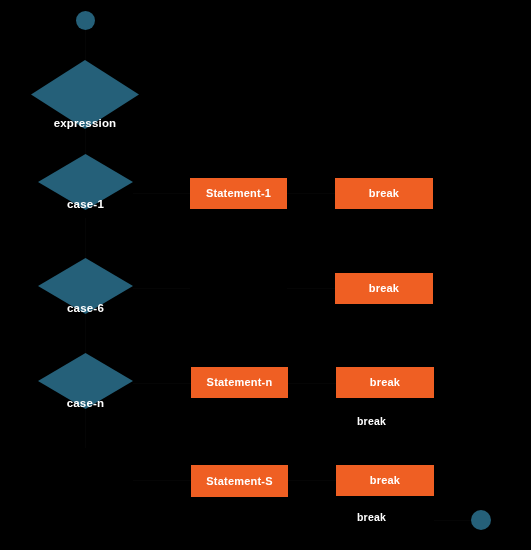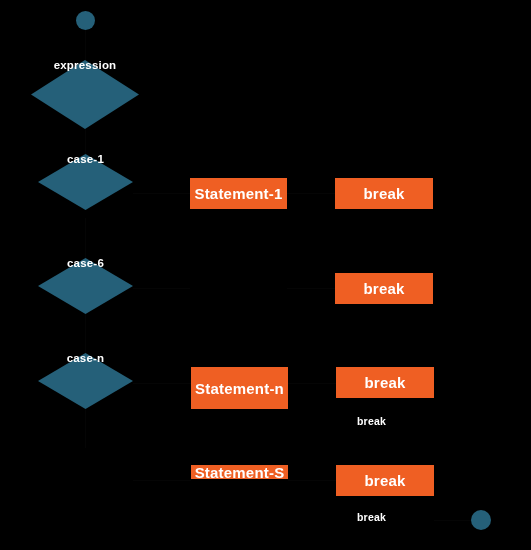--- a/index.html
+++ b/index.html
@@ -16,21 +16,21 @@
     font-family: "Liberation Sans", sans-serif;
   }
   .node-circle {
     position: absolute;
     border-radius: 50%;
     background: #256079;
   }
   .diamond {
     position: absolute;
     display: flex;
-    align-items: flex-start;
+    align-items: flex-end;
     justify-content: center;
   }
   .diamond-shape {
     position: absolute;
     left: 0;
     top: 0;
     width: 100%;
     height: 100%;
     background: #256079;
     clip-path: polygon(50% 0%, 100% 50%, 50% 100%, 0% 50%);
@@ -49,21 +49,21 @@
   }
   .rect-box {
     position: absolute;
     background: #ef5f23;
     display: flex;
     align-items: center;
     justify-content: center;
   }
   .rect-label {
     color: #ffffff;
-    font-size: 15px;
+    font-size: 11px;
     font-weight: bold;
     letter-spacing: 0.2px;
     white-space: nowrap;
     line-height: 1;
   }
   .free-label {
     position: absolute;
     color: #ffffff;
     font-size: 10.5px;
     font-weight: bold;
@@ -127,38 +127,38 @@
 
   <div class="connector" style="left:85px; top:314px; width:1px; height:39px;"></div>
 
   <div class="diamond" style="left:38px; top:353px; width:95px; height:56px;">
     <div class="diamond-shape"></div>
     <span class="diamond-label">case-n</span>
   </div>
 
   <div class="connector" style="left:133px; top:383px; width:58px; height:1px;"></div>
 
-  <div class="rect-box" style="left:191px; top:367px; width:97px; height:42px;">
+  <div class="rect-box" style="left:191px; top:367px; width:97px; height:31px;">
     <span class="rect-label">Statement-n</span>
   </div>
 
   <div class="connector" style="left:288px; top:383px; width:48px; height:1px;"></div>
 
   <div class="rect-box" style="left:336px; top:367px; width:98px; height:31px;">
     <span class="rect-label">break</span>
   </div>
 
   <span class="free-label" style="left:357px; top:416px;">break</span>
 
   <div class="connector" style="left:85px; top:409px; width:1px; height:39px;"></div>
 
 
   <div class="connector" style="left:133px; top:480px; width:58px; height:1px;"></div>
 
-  <div class="rect-box" style="left:191px; top:465px; width:97px; height:14px;">
+  <div class="rect-box" style="left:191px; top:465px; width:97px; height:32px;">
     <span class="rect-label">Statement-S</span>
   </div>
 
   <div class="connector" style="left:288px; top:480px; width:48px; height:1px;"></div>
 
   <div class="rect-box" style="left:336px; top:465px; width:98px; height:31px;">
     <span class="rect-label">break</span>
   </div>
 
   <span class="free-label" style="left:357px; top:512px;">break</span>

